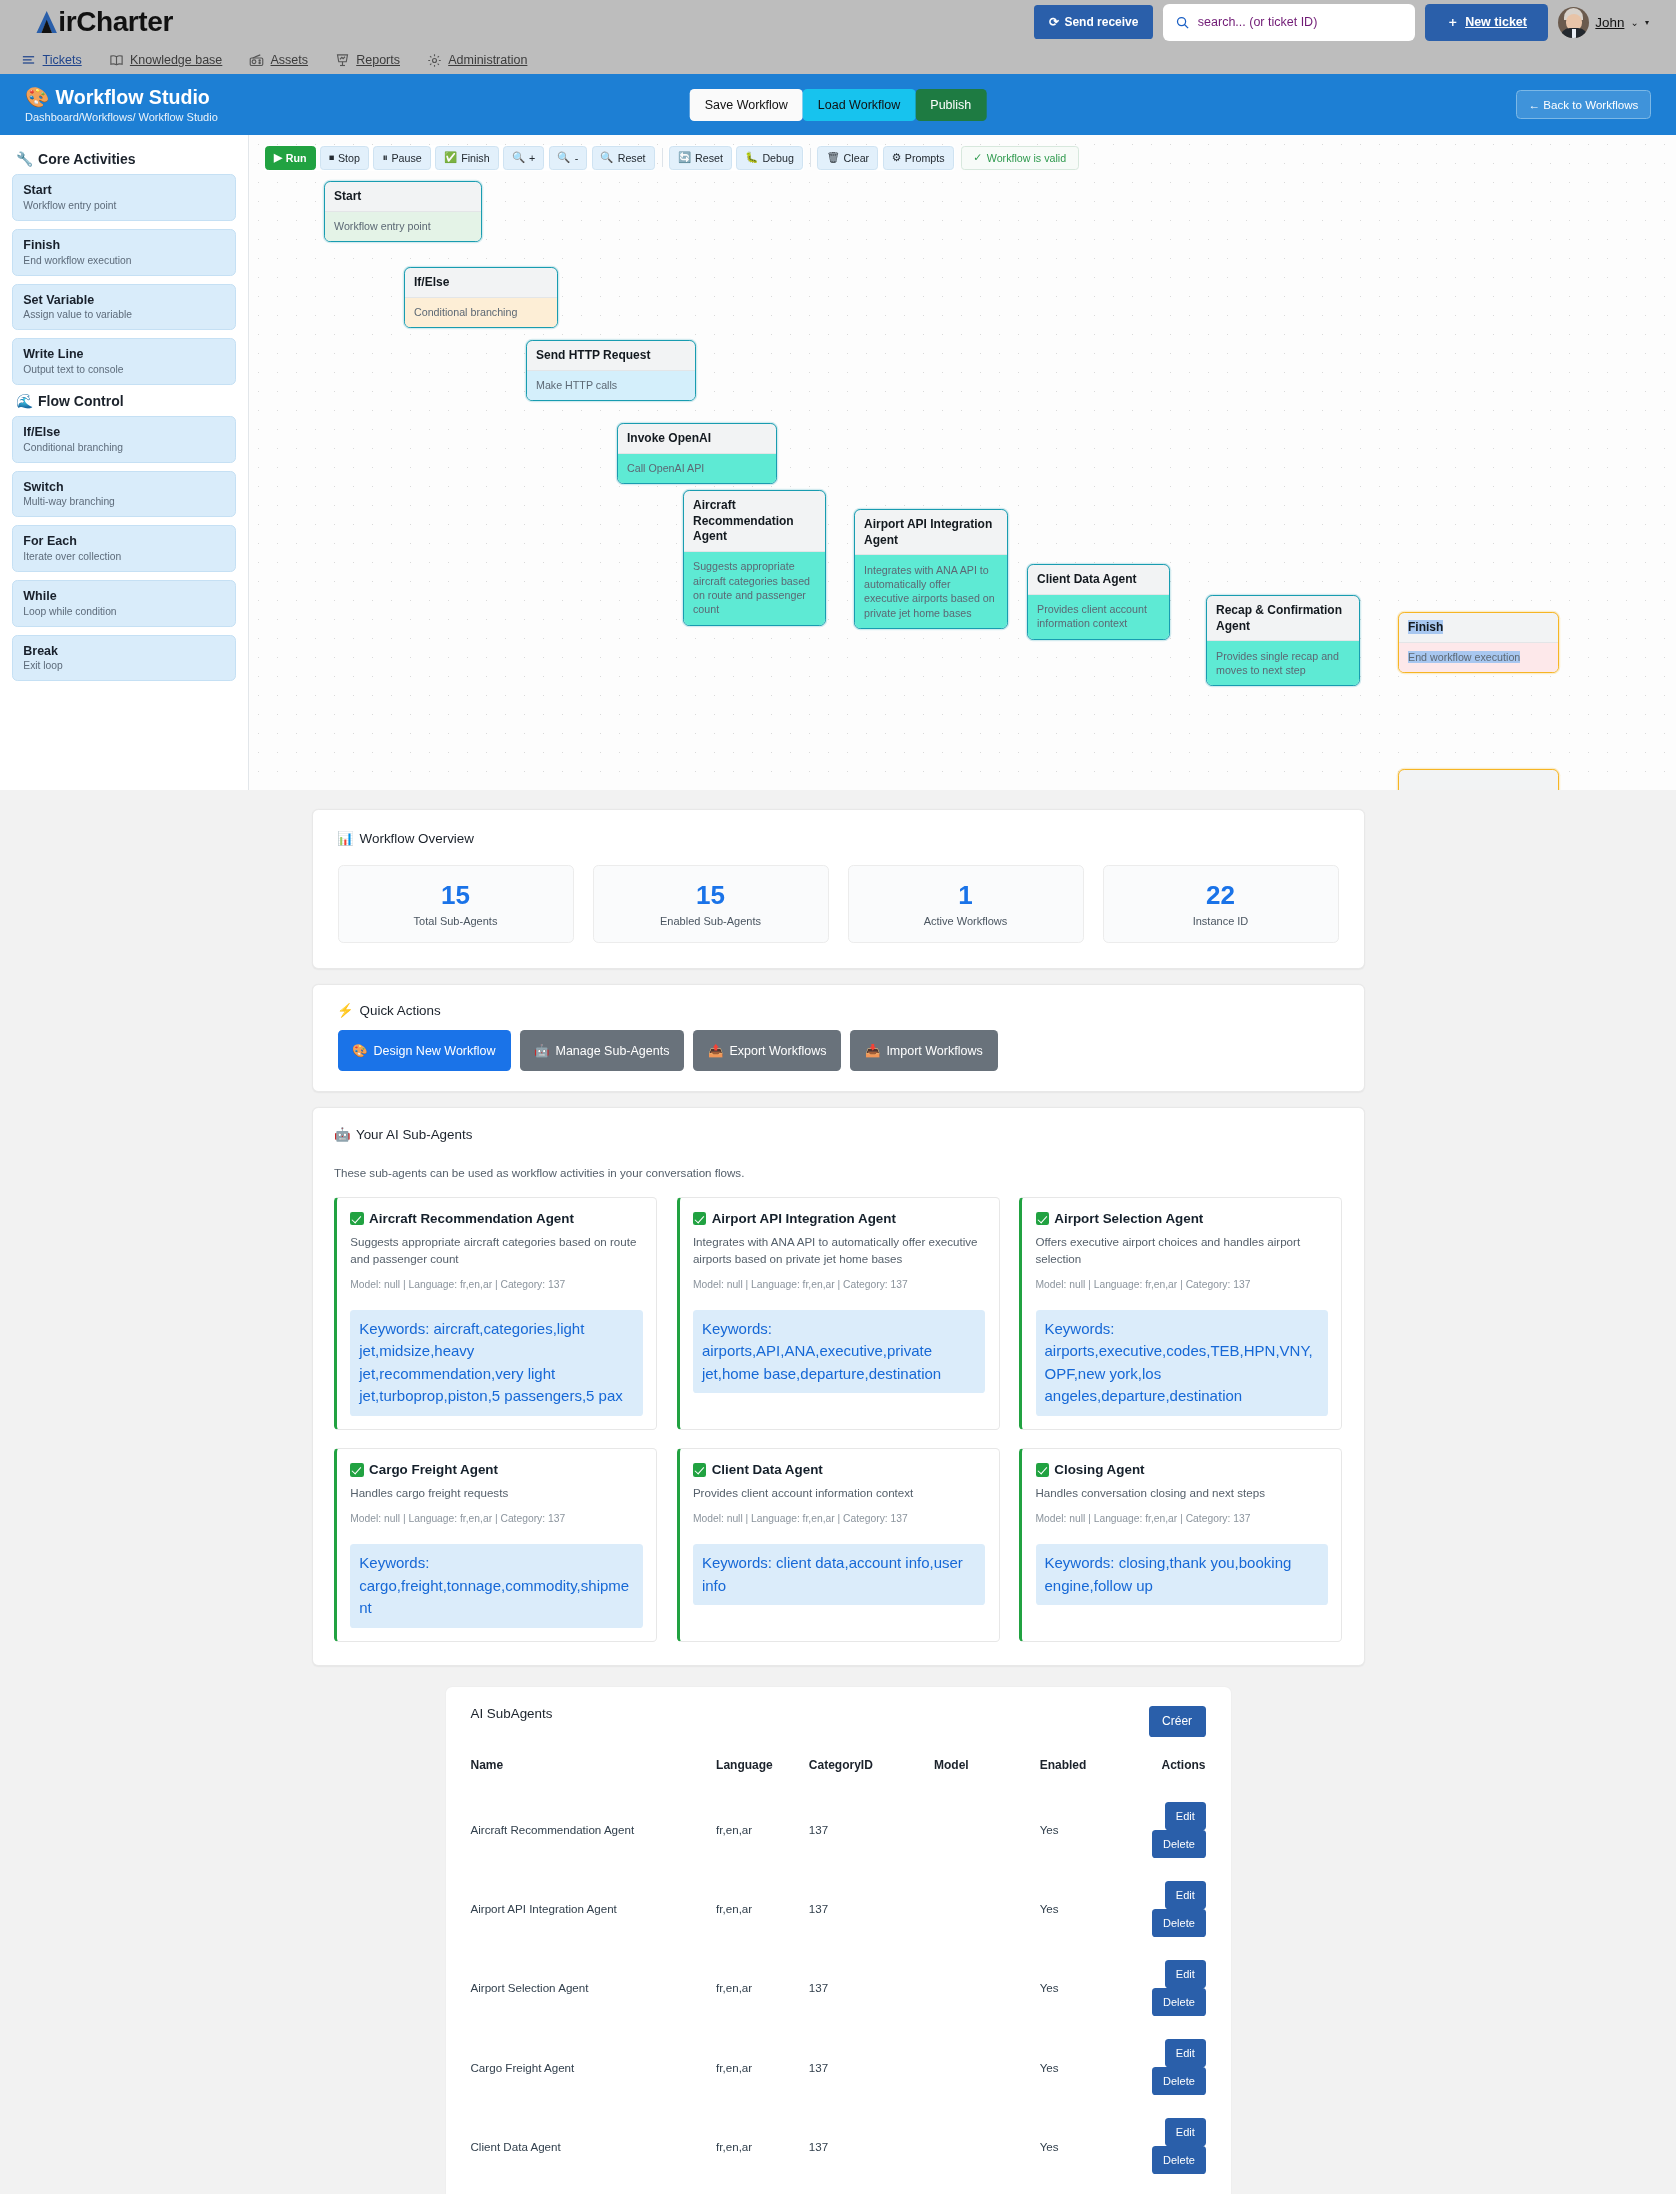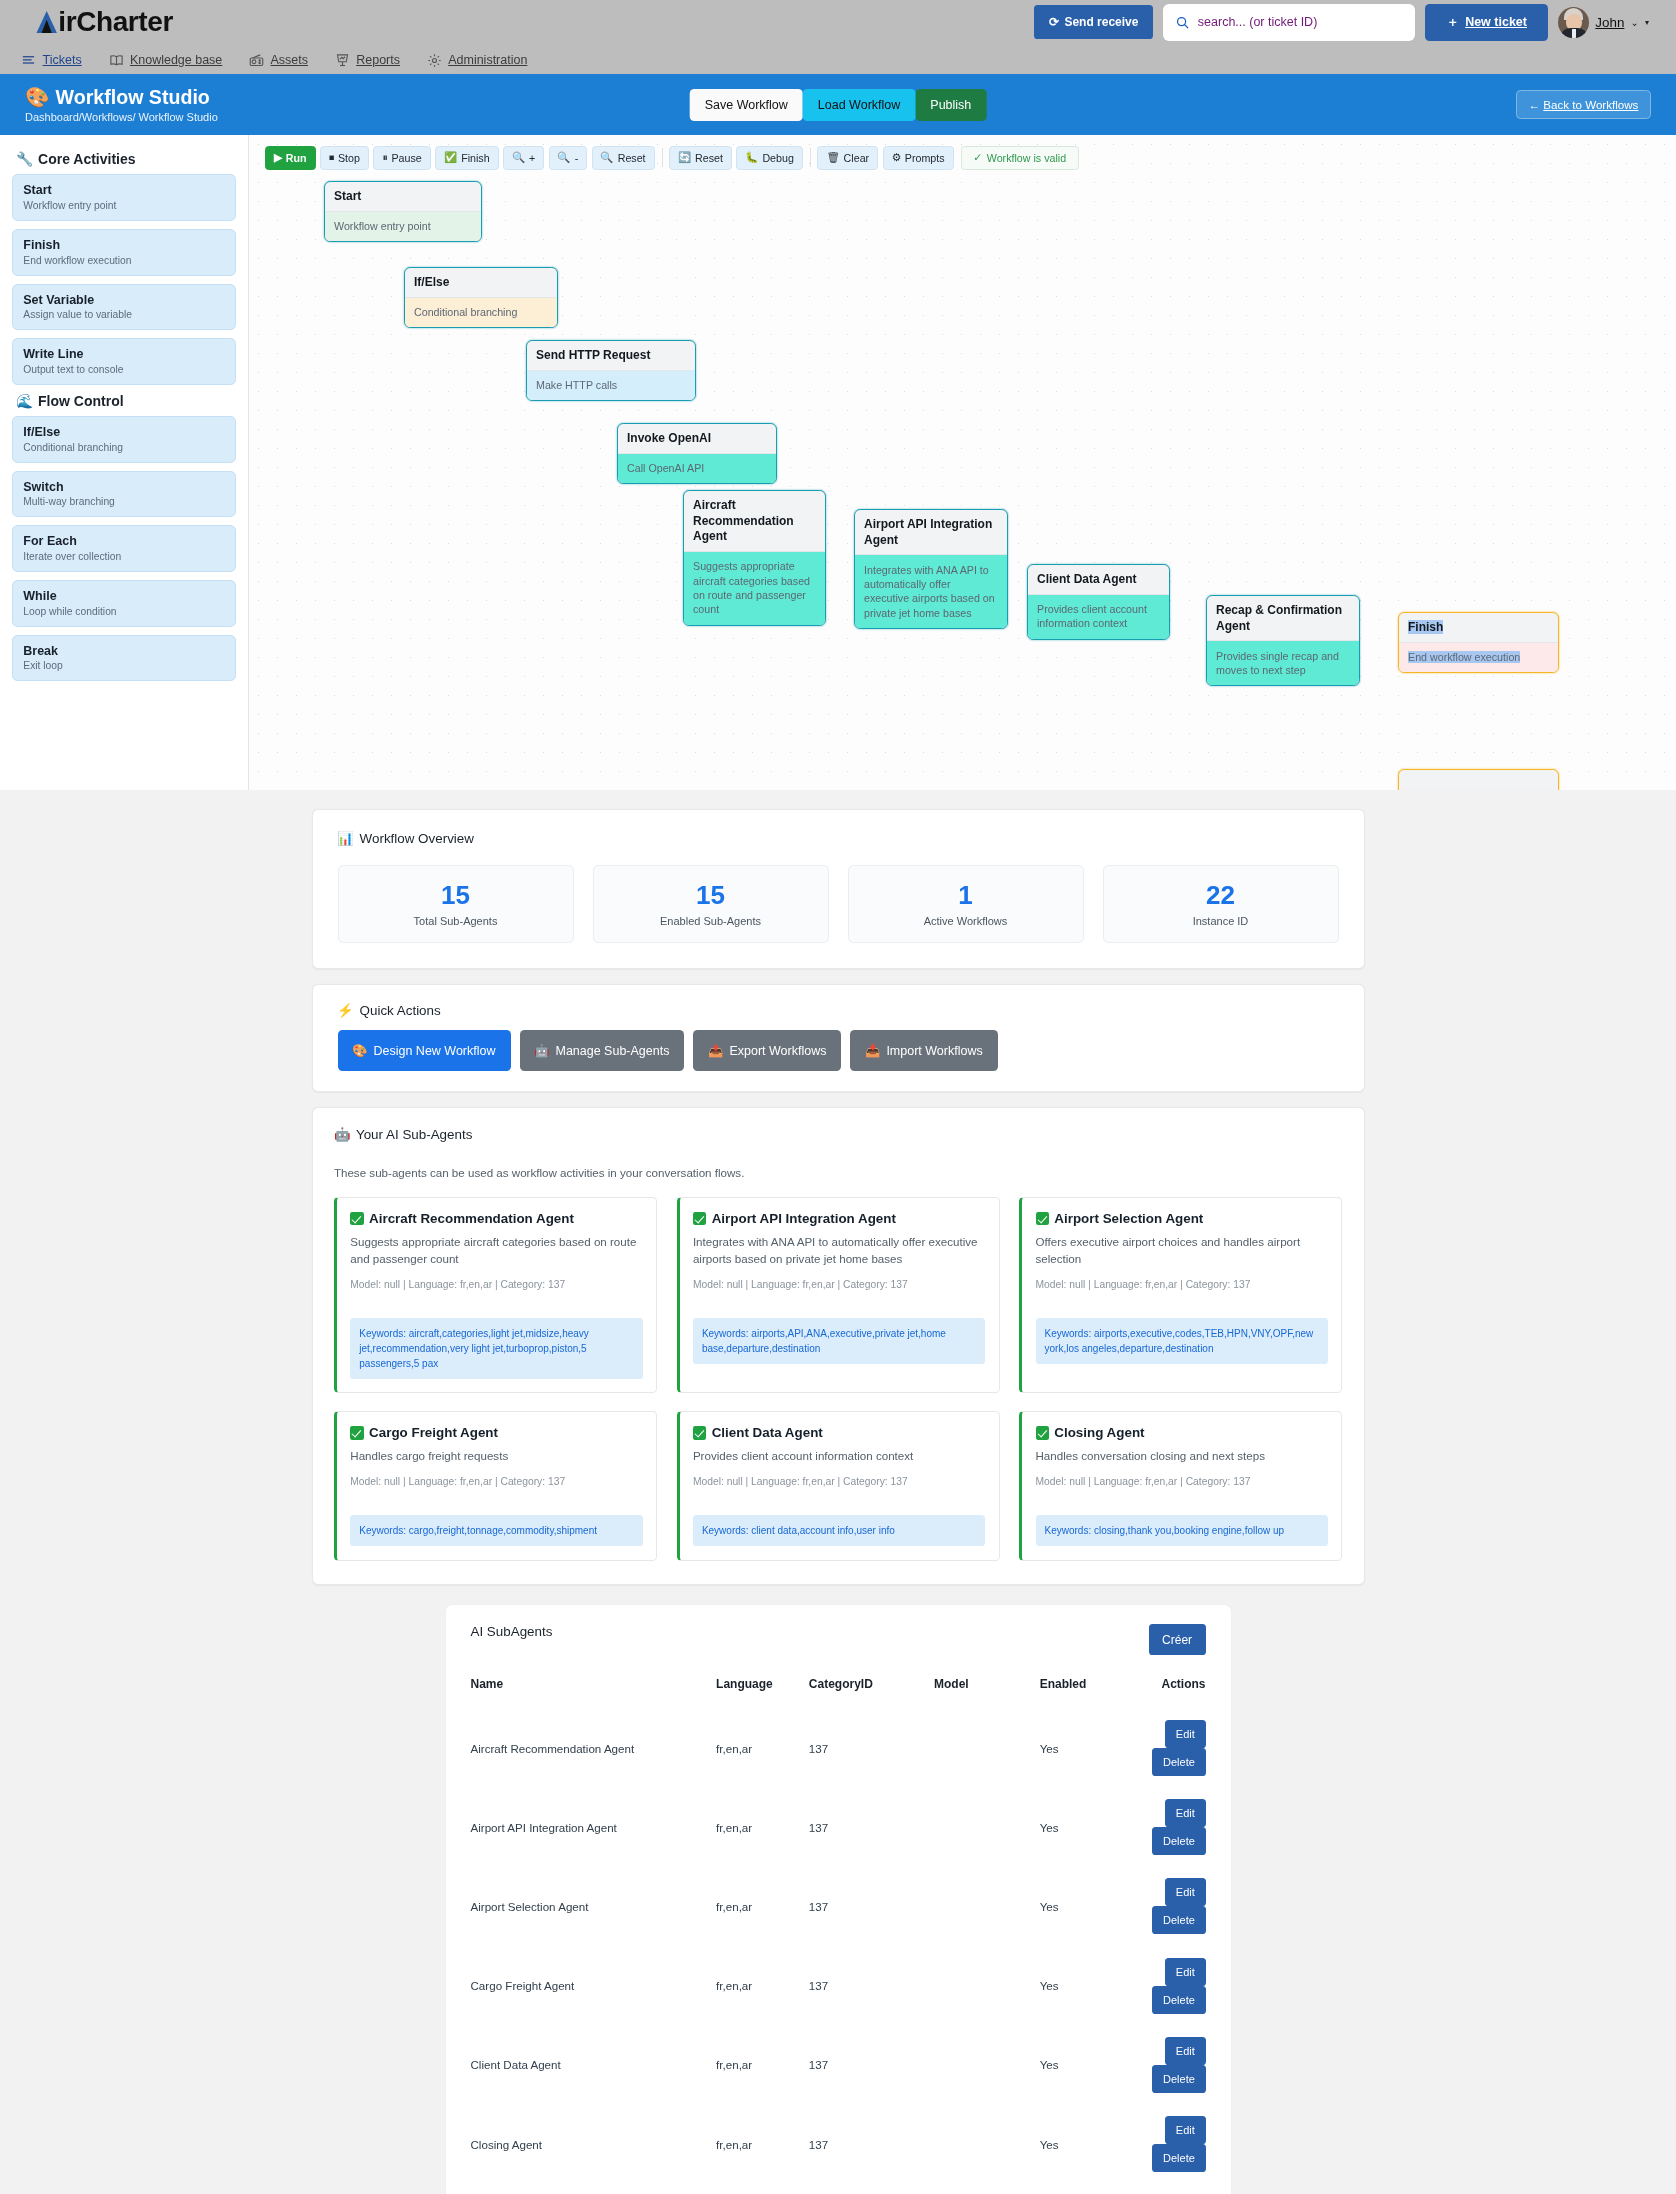--- a/index.html
+++ b/index.html
@@ -81,21 +81,21 @@
   .wf-center { position:absolute; left:50%; transform:translateX(-50%); display:flex; gap:0; }
   .wf-btn { border:none; border-radius:4.5px; height:32px; padding:0 15px; font-size:12.5px; cursor:pointer; }
   .wf-btn.save { background:#fafafa; color:#111; }
   .wf-btn.load { background:#17c3ee; color:#111; }
   .wf-btn.publish { background:#1e7b42; color:#fff; }
   .wf-back {
     margin-left:auto; background:#3f93da; border:0.4px solid #7cb8e6; border-radius:4.5px;
     height:29.4px; padding:0 11.6px; color:#fff; font-size:11.6px; display:flex; align-items:center;
     cursor:pointer;
   }
-  .wf-back .lbl { text-decoration:underline; }
+  .wf-back .lbl { }
 
   
   .studio { display:flex; background:#fff; height:655px; overflow:hidden; position:relative;}
   .palette {
     width:249px; background:#fff; border-right:0.4px solid #e2e6ea;
     padding:10.7px 11.6px 0 11.6px; overflow:hidden; flex:none;
   }
   .pal-head { font-size:14px; font-weight:bold; color:#1b222b; display:flex; align-items:center; gap:4.5px; margin:5.4px 0 7.1px 4.5px;}
   .pal-card {
     background:#d9ecfa; border:0.4px solid #c5e0f4; border-radius:5.4px;
@@ -165,22 +165,22 @@
 
   .agcards { display:flex; gap:19.6px; margin-top:18px; }
   .agcard {
     flex:1; background:#fff; border:0.4px solid #e7e7e7; border-left:3.6px solid #21a241;
     border-radius:4.5px; padding:12.5px 13.4px 13.4px 13.4px;
   }
   .agcard .h { font-size:13.4px; font-weight:bold; color:#15202b; display:flex; align-items:flex-start; gap:5.4px; }
   .agcard .desc { font-size:11.6px; color:#55606b; margin-top:8px; line-height:1.45; }
   .agcard .meta { font-size:10.3px; color:#8b949d; margin-top:11.6px; }
   .agcard .kw {
-    background:#dbecfa; border-radius:3.6px; color:#1668d6; font-size:10px;
-    padding:8px 9px; margin-top:28px; line-height:1.5; word-break:break-word;
+    background:#dbecfa; border-radius:3.6px; color:#1668d6; font-size:15px;
+    padding:8px 9px; margin-top:20px; line-height:1.5; word-break:break-word;
   }
   .chk { width:13.4px; height:13.4px; flex:none; border-radius:2.2px; background:#21a241; position:relative; margin-top:1.3px;}
   .chk::after{content:""; position:absolute; left:4px; top:1.8px; width:4px; height:7.6px; border:solid #fff; border-width:0 1.8px 1.8px 0; transform:rotate(42deg);}
 
   
   .tablecard {
     background:#fff; border-radius:6.2px; width:785px; margin:0 auto;
     padding:19px 25px 18px 25px; box-shadow:0 0.4px 1.8px rgba(0,0,0,.06);
   }
   .tc-head { display:flex; align-items:flex-start; }

